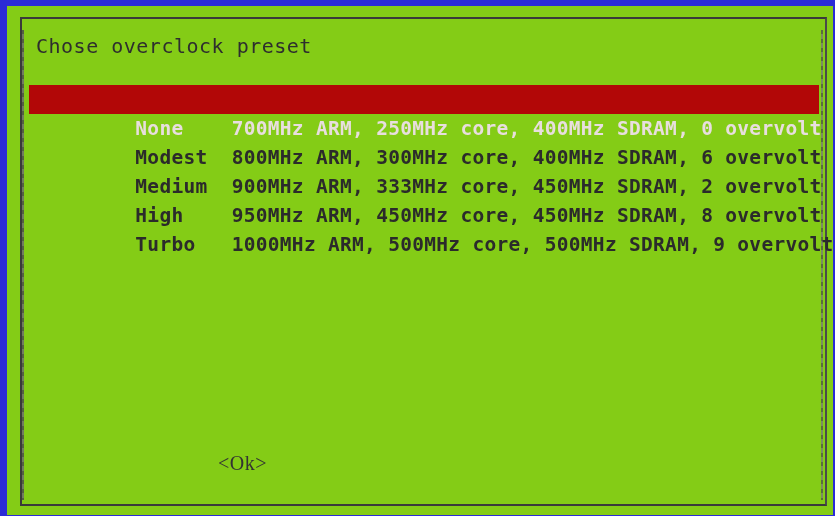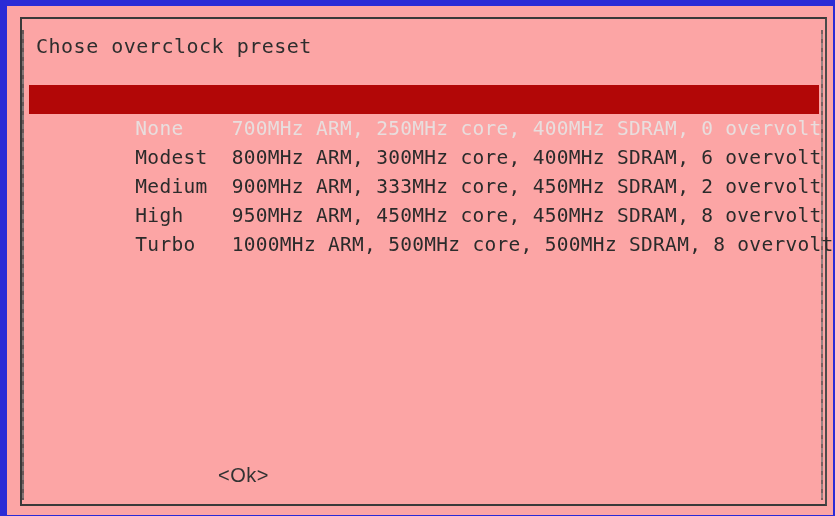--- a/index.html
+++ b/index.html
@@ -23,21 +23,21 @@
     box-sizing: border-box;
   }
 
   
   #dialog {
     position: absolute;
     left: 7px;
     top: 6px;
     width: 826px;
     height: 509px;
-    background: #fca5a5;
+    background: #84cc16;
     box-sizing: border-box;
     overflow: hidden;
   }
 
   
   #dialog-frame {
     position: absolute;
     left: 13px;
     top: 11px;
     right: 6px;
@@ -61,20 +61,21 @@
     white-space: pre;
   }
 
   
   #menu {
     position: absolute;
     left: 22px;
     top: 79px;
     width: 790px;
     height: 150px;
+    font-weight: bold;
   }
 
   .menu-row {
     position: relative;
     height: 29px;
     line-height: 29px;
     font-size: 19.5px;
     letter-spacing: 0.3px;
     color: #2b2b2b;
     white-space: pre;
@@ -122,22 +123,21 @@
     position: absolute;
     top: 0;
     font-size: 20px;
     line-height: 34px;
     letter-spacing: 0.5px;
     color: #333333;
     white-space: pre;
     background: transparent;
     border: 0;
     padding: 0 4px;
-    font-family: Liberation Sans, sans-serif;
-    margin-top: 12px;
+    font-family: Liberation Serif, serif;
   }
   #btn-ok { left: 207px; }
   #btn-cancel { left: 513px; }
 </style>
 </head>
 <body>
 
 <div id="screen">
 
   <div id="dialog">
@@ -156,21 +156,21 @@
       <div class="menu-row">
         <span class="row-text">Modest  800MHz ARM, 300MHz core, 400MHz SDRAM, 6 overvolt</span>
       </div>
       <div class="menu-row">
         <span class="row-text">Medium  900MHz ARM, 333MHz core, 450MHz SDRAM, 2 overvolt</span>
       </div>
       <div class="menu-row">
         <span class="row-text">High    950MHz ARM, 450MHz core, 450MHz SDRAM, 8 overvolt</span>
       </div>
       <div class="menu-row">
-        <span class="row-text">Turbo   1000MHz ARM, 500MHz core, 500MHz SDRAM, 8 overvolt</span>
+        <span class="row-text">Turbo   1000MHz ARM, 500MHz core, 500MHz SDRAM, 9 overvolt</span>
       </div>
     </div>
 
     <div id="buttons">
       <button id="btn-ok" class="dlg-button">&lt;Ok&gt;</button>
     </div>
 
   </div>
 </div>
 

